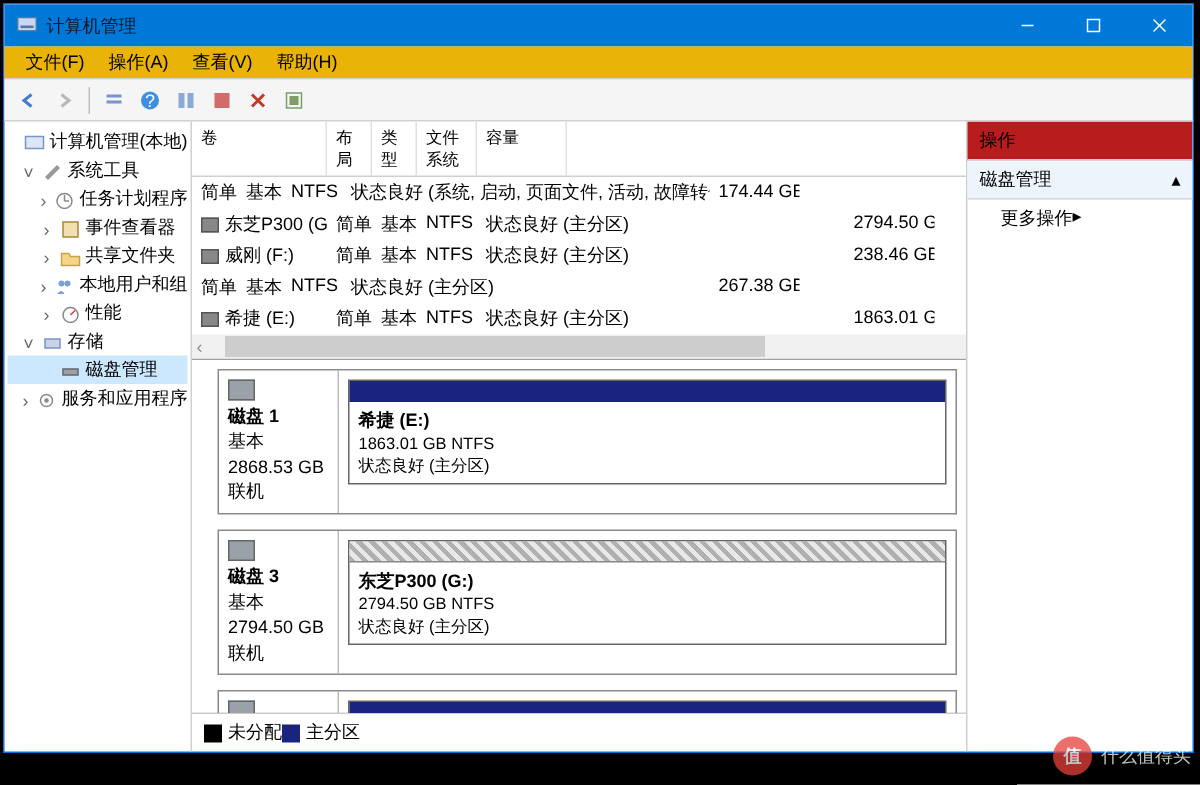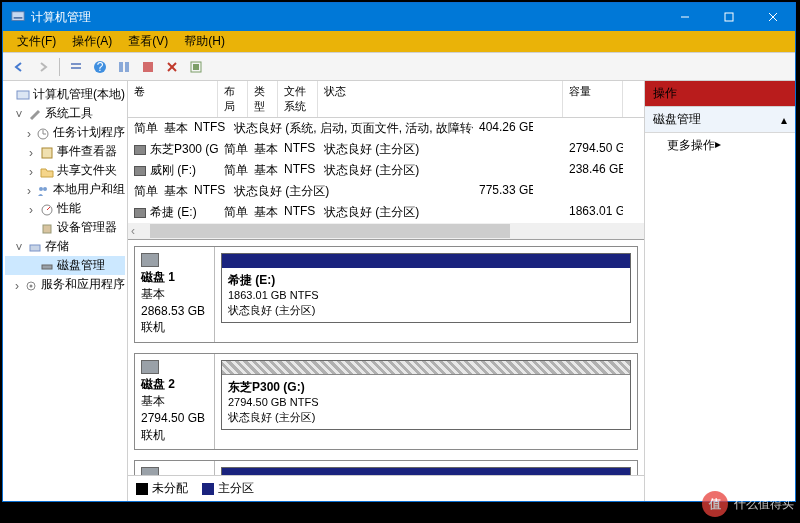--- a/index.html
+++ b/index.html
@@ -1,18 +1,18 @@
 <!DOCTYPE html>
 <html><head>
 <meta charset="utf-8">
 <style>
 * { margin: 0; padding: 0; box-sizing: border-box; font-family: "Microsoft YaHei", "Segoe UI", sans-serif; font-size: 12px; }
 body { background: #000; width: 800px; height: 523px; overflow: hidden; position: relative; }
 .window { width: 794px; height: 500px; margin: 2px; background: #fff; display: flex; flex-direction: column; border: 1px solid #0a6ed1; }
-.titlebar { background: #0078d7; color: #ffffff; height: 28px; display: flex; align-items: center; padding: 0 0 0 8px; }
+.titlebar { background: #0078d7; color: #0f172a; height: 28px; display: flex; align-items: center; padding: 0 0 0 8px; }
 .titlebar .icon { width: 14px; height: 14px; margin-right: 6px; }
 .titlebar .title { flex: 1; font-size: 12px; }
 .titlebar .btns { display: flex; }
 .titlebar .btn { width: 44px; height: 28px; display: flex; align-items: center; justify-content: center; }
 .titlebar .btn svg { stroke: #fff; }
 .menubar { background: #eab308; height: 22px; display: flex; align-items: center; padding: 0 6px; border-bottom: 1px solid #d0d0d0; }
 .menubar .mitem { padding: 2px 8px; font-size: 12px; }
 .toolbar { background: #f5f5f5; height: 28px; display: flex; align-items: center; padding: 0 6px; gap: 4px; border-bottom: 1px solid #d0d0d0; }
 .toolbar .tbtn { width: 20px; height: 20px; display: flex; align-items: center; justify-content: center; }
 .toolbar .sep { width: 1px; height: 18px; background: #c0c0c0; margin: 0 2px; }
@@ -31,30 +31,30 @@
 .vrow .vicon { width: 12px; height: 10px; background: #888; display: inline-block; margin-right: 4px; border: 1px solid #555; vertical-align: middle; }
 .c-vol { width: 90px; }
 .c-lay { width: 30px; }
 .c-typ { width: 30px; }
 .c-fs  { width: 40px; }
 .c-st  { width: 245px; }
 .c-cap { width: 60px; text-align: left; }
 .scroll-strip { height: 16px; background: #f0f0f0; display:flex; align-items:center; }
 .scroll-strip .thumb { height: 14px; background: #cdcdcd; width: 360px; margin-left: 12px; }
 .dgraph { flex: 1; overflow-y: auto; padding: 0; }
-.drow { border: 1px solid #8a8a8a; margin: 6px 6px 10px 6px; display: flex; min-height: 84px; }
+.drow { border: 1px solid #8a8a8a; margin: 6px 6px 10px 17px; display: flex; min-height: 84px; }
 .dinfo { width: 80px; padding: 6px; border-right: 1px solid #bbb; font-size: 11px; line-height: 1.4; }
 .dinfo .ico { width: 18px; height: 14px; background: #9aa1a8; border: 1px solid #666; margin-bottom: 2px; }
 .dpart-wrap { flex: 1; padding: 6px; }
 .dpart { border: 1px solid #666; height: 70px; }
 .dpart .bar { height: 14px; background: #1a237e; }
 .dpart .bar.hatch { background: repeating-linear-gradient(45deg,#b0b0b0 0 3px,#e8e8e8 3px 6px); border-bottom:1px solid #888; }
 .dpart .txt { padding: 4px 6px; font-size: 11px; line-height: 1.35; }
 .dpart .txt b { font-weight: 600; }
-.legend { border-top: 1px solid #ccc; padding: 4px 8px; display: flex; gap: 14px; align-items: center; font-size: 11px; }
+.legend { border-top: 1px solid #ccc; padding: 4px 8px; display: flex; gap: 0; align-items: center; font-size: 11px; }
 .legend .sw { width: 12px; height: 12px; display: inline-block; margin-right: 4px; vertical-align: middle; }
 .legend .sw.black { background: #000; }
 .legend .sw.navy { background: #1a237e; }
 .actions { width: 150px; }
 .actions .hd { background: #b91c1c; padding: 4px 8px; border-bottom: 1px solid #d0d0d0; font-size: 12px; }
 .actions .sec { background: #eef4fb; padding: 4px 8px; border-bottom: 1px solid #d8d8d8; display:flex; justify-content:space-between; align-items:center; }
 .actions .item { padding: 4px 8px 4px 22px; font-size: 12px; display:flex; }
 .watermark { position: absolute; right: 6px; bottom: 6px; color: #fff; opacity: .75; font-size: 13px; display:flex; align-items:center; gap:6px; }
 .watermark .circ { width: 26px; height: 26px; border-radius: 50%; background: #e8403a; color:#fff; display:flex; align-items:center; justify-content:center; font-weight:bold; }
 </style>
@@ -193,27 +193,20 @@
           <span>本地用户和组</span>
         </div>
       <div class="node" style="padding-left:20px">
           <span class="tw">›</span>
           <svg class="nicon" viewBox="0 0 14 14">
             <circle cx="7" cy="7" r="5" fill="none" stroke="#888"></circle>
             <path d="M7 7 L10 4" stroke="#d33"></path>
           </svg>
           <span>性能</span>
         </div>
-      <div class="node" style="padding-left:20px">
-          <span class="tw"></span>
-          <svg class="nicon" viewBox="0 0 14 14">
-            <rect x="3" y="3" width="8" height="8" fill="#d8c4a0" stroke="#997"></rect>
-          </svg>
-          <span>设备管理器</span>
-        </div>
       <div class="node" style="padding-left:8px">
           <span class="tw">˅</span>
           <svg class="nicon" viewBox="0 0 14 14">
             <rect x="2" y="4" width="10" height="6" fill="#c8d4e6" stroke="#7a93c8"></rect>
           </svg>
           <span>存储</span>
         </div>
       <div class="node sel" style="padding-left:20px">
           <span class="tw"></span>
           <svg class="nicon" viewBox="0 0 14 14">
@@ -231,30 +224,29 @@
         </div>
     </div>
 
     <div class="center">
       <div class="vlist">
         <div class="vhead">
           <div class="col c-vol">卷</div>
           <div class="col c-lay">布局</div>
           <div class="col c-typ">类型</div>
           <div class="col c-fs">文件系统</div>
-          <div class="col c-st">状态</div>
           <div class="col c-cap">容量</div>
         </div>
         <div id="vrows">
             <div class="vrow">
               <div class="col c-lay">简单</div>
               <div class="col c-typ">基本</div>
               <div class="col c-fs">NTFS</div>
               <div class="col c-st">状态良好 (系统, 启动, 页面文件, 活动, 故障转储, 主分区)</div>
-              <div class="col c-cap">404.26 GB</div>
+              <div class="col c-cap">174.44 GB</div>
             </div>
             <div class="vrow">
               <div class="col c-vol"><span class="vicon"></span><span>东芝P300 (G:)</span></div>
               <div class="col c-lay">简单</div>
               <div class="col c-typ">基本</div>
               <div class="col c-fs">NTFS</div>
               <div class="col c-st">状态良好 (主分区)</div>
               <div class="col c-cap">2794.50 GB</div>
             </div>
             <div class="vrow">
@@ -263,21 +255,21 @@
               <div class="col c-typ">基本</div>
               <div class="col c-fs">NTFS</div>
               <div class="col c-st">状态良好 (主分区)</div>
               <div class="col c-cap">238.46 GB</div>
             </div>
             <div class="vrow">
               <div class="col c-lay">简单</div>
               <div class="col c-typ">基本</div>
               <div class="col c-fs">NTFS</div>
               <div class="col c-st">状态良好 (主分区)</div>
-              <div class="col c-cap">775.33 GB</div>
+              <div class="col c-cap">267.38 GB</div>
             </div>
             <div class="vrow">
               <div class="col c-vol"><span class="vicon"></span><span>希捷 (E:)</span></div>
               <div class="col c-lay">简单</div>
               <div class="col c-typ">基本</div>
               <div class="col c-fs">NTFS</div>
               <div class="col c-st">状态良好 (主分区)</div>
               <div class="col c-cap">1863.01 GB</div>
             </div>
           </div>
@@ -299,21 +291,21 @@
             <div class="dpart-wrap">
               <div class="dpart">
                 <div class="bar"></div>
                 <div class="txt"><b>希捷  (E:)</b><br>1863.01 GB NTFS<br>状态良好 (主分区)</div>
               </div>
             </div>
           </div>
           <div class="drow">
             <div class="dinfo">
               <div class="ico"></div>
-              <div><b>磁盘 2</b></div>
+              <div><b>磁盘 3</b></div>
               <div>基本</div>
               <div>2794.50 GB</div>
               <div>联机</div>
             </div>
             <div class="dpart-wrap">
               <div class="dpart">
                 <div class="bar hatch"></div>
                 <div class="txt"><b>东芝P300  (G:)</b><br>2794.50 GB NTFS<br>状态良好 (主分区)</div>
               </div>
             </div>

